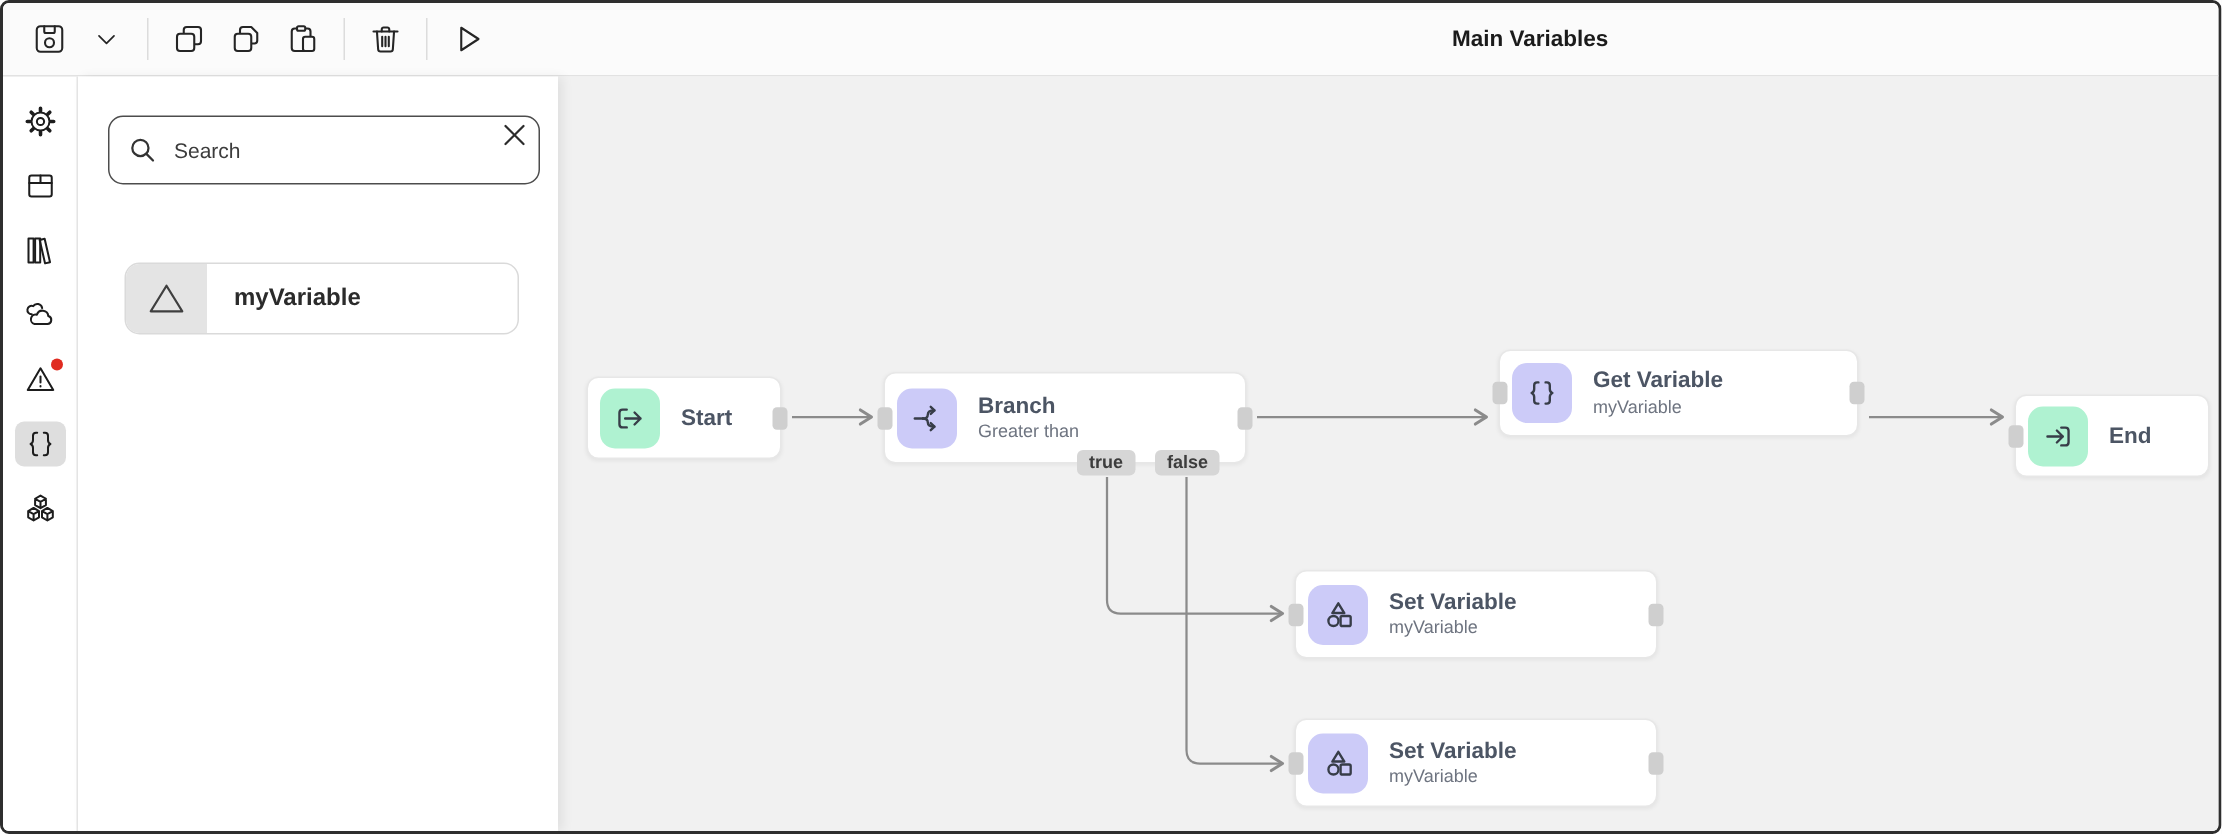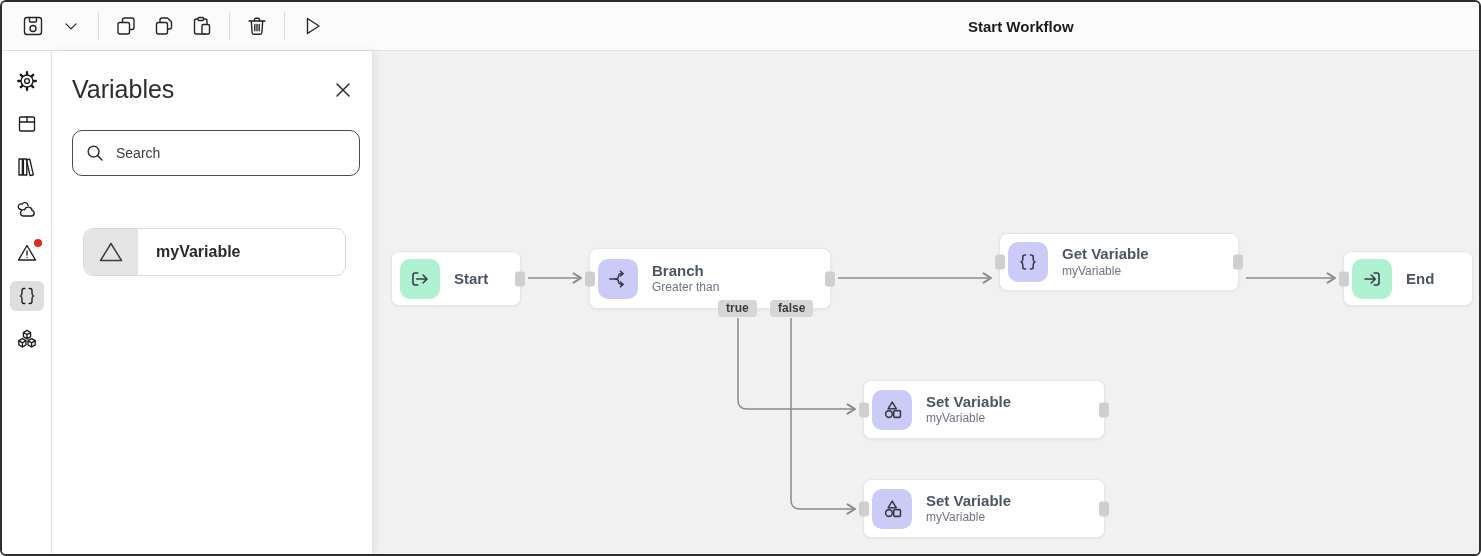--- a/index.html
+++ b/index.html
@@ -48,21 +48,21 @@
   .ni-purple{background:#cccbf8;}
   .node-title{font-size:15px;font-weight:700;color:#4c5564;line-height:1.3;}
   .node-sub{font-size:12px;color:#6e7480;line-height:1.3;}
   .port{position:absolute;width:10px;height:15px;background:#cfcfcf;border-radius:3px;top:50%;transform:translateY(-50%);}
   .port-l{left:-5px;} .port-r{right:-5px;}
   .chip{position:absolute;bottom:-9px;background:#d6d6d6;border-radius:4px;font-size:12px;font-weight:700;color:#3d3d3d;padding:1px 8px;line-height:15px;}
 
   .n-start{left:19px;top:200px;width:130px;height:55px;}
   .n-branch{left:217px;top:197px;width:242px;height:61px;}
   .n-get{left:627px;top:182px;width:240px;height:58px;}
-  .n-end{left:971px;top:200px;width:130px;height:55px;}
+  .n-end{left:971px;top:212px;width:130px;height:55px;}
   .n-sv1{left:491px;top:329px;width:242px;height:59px;}
   .n-sv2{left:491px;top:428px;width:242px;height:59px;}
   .chip-true{left:128px;}
   .chip-false{left:180px;}
 </style>
 </head>
 <body>
 
 <div class="app">
 
@@ -107,21 +107,21 @@
         <path d="M6.3 7 L7.1 18.8 a1.6 1.6 0 0 0 1.6 1.5 h6.6 a1.6 1.6 0 0 0 1.6 -1.5 L17.7 7"></path>
         <path d="M9.8 10.5 V16.8 M12 10.5 V16.8 M14.2 10.5 V16.8"></path>
       </svg>
     </button>
     <div class="tb-sep"></div>
     <button class="tool-btn">
       <svg width="24" height="24" viewBox="0 0 24 24">
         <path d="M7.5 4.5 L19 12 L7.5 19.5 Z"></path>
       </svg>
     </button>
-    <div class="wf-title">Start Workflow</div>
+    <div class="wf-title">Main Variables</div>
   </div>
 
   <div class="main">
 
     <div class="rail">
       <button class="rail-btn">
         <svg width="24" height="24" viewBox="0 0 24 24">
           <circle cx="12" cy="12" r="6"></circle>
           <circle cx="12" cy="12" r="2.4"></circle>
           <g stroke-width="2.4">
@@ -167,21 +167,20 @@
       <button class="rail-btn">
         <svg width="24" height="24" viewBox="0 0 24 24">
           <path d="M12 3.4 L15.6 5.5 V9.7 L12 11.8 L8.4 9.7 V5.5 Z M8.4 5.5 L12 7.6 L15.6 5.5 M12 7.6 V11.8" fill="#fff"></path>
           <path d="M7.4 11.6 L11 13.7 V17.9 L7.4 20 L3.8 17.9 V13.7 Z M3.8 13.7 L7.4 15.8 L11 13.7 M7.4 15.8 V20" fill="#fff"></path>
           <path d="M16.6 11.6 L20.2 13.7 V17.9 L16.6 20 L13 17.9 V13.7 Z M13 13.7 L16.6 15.8 L20.2 13.7 M16.6 15.8 V20" fill="#fff"></path>
         </svg>
       </button>
     </div>
 
     <div class="panel">
-      <div class="panel-title">Variables</div>
       <button class="panel-close">
         <svg width="20" height="20" viewBox="0 0 20 20">
           <path d="M4 4 L16 16 M16 4 L4 16"></path>
         </svg>
       </button>
       <div class="search-box">
         <svg width="20" height="20" viewBox="0 0 20 20">
           <circle cx="8.6" cy="8.6" r="5.4"></circle>
           <path d="M12.6 12.6 L17 17"></path>
         </svg>

